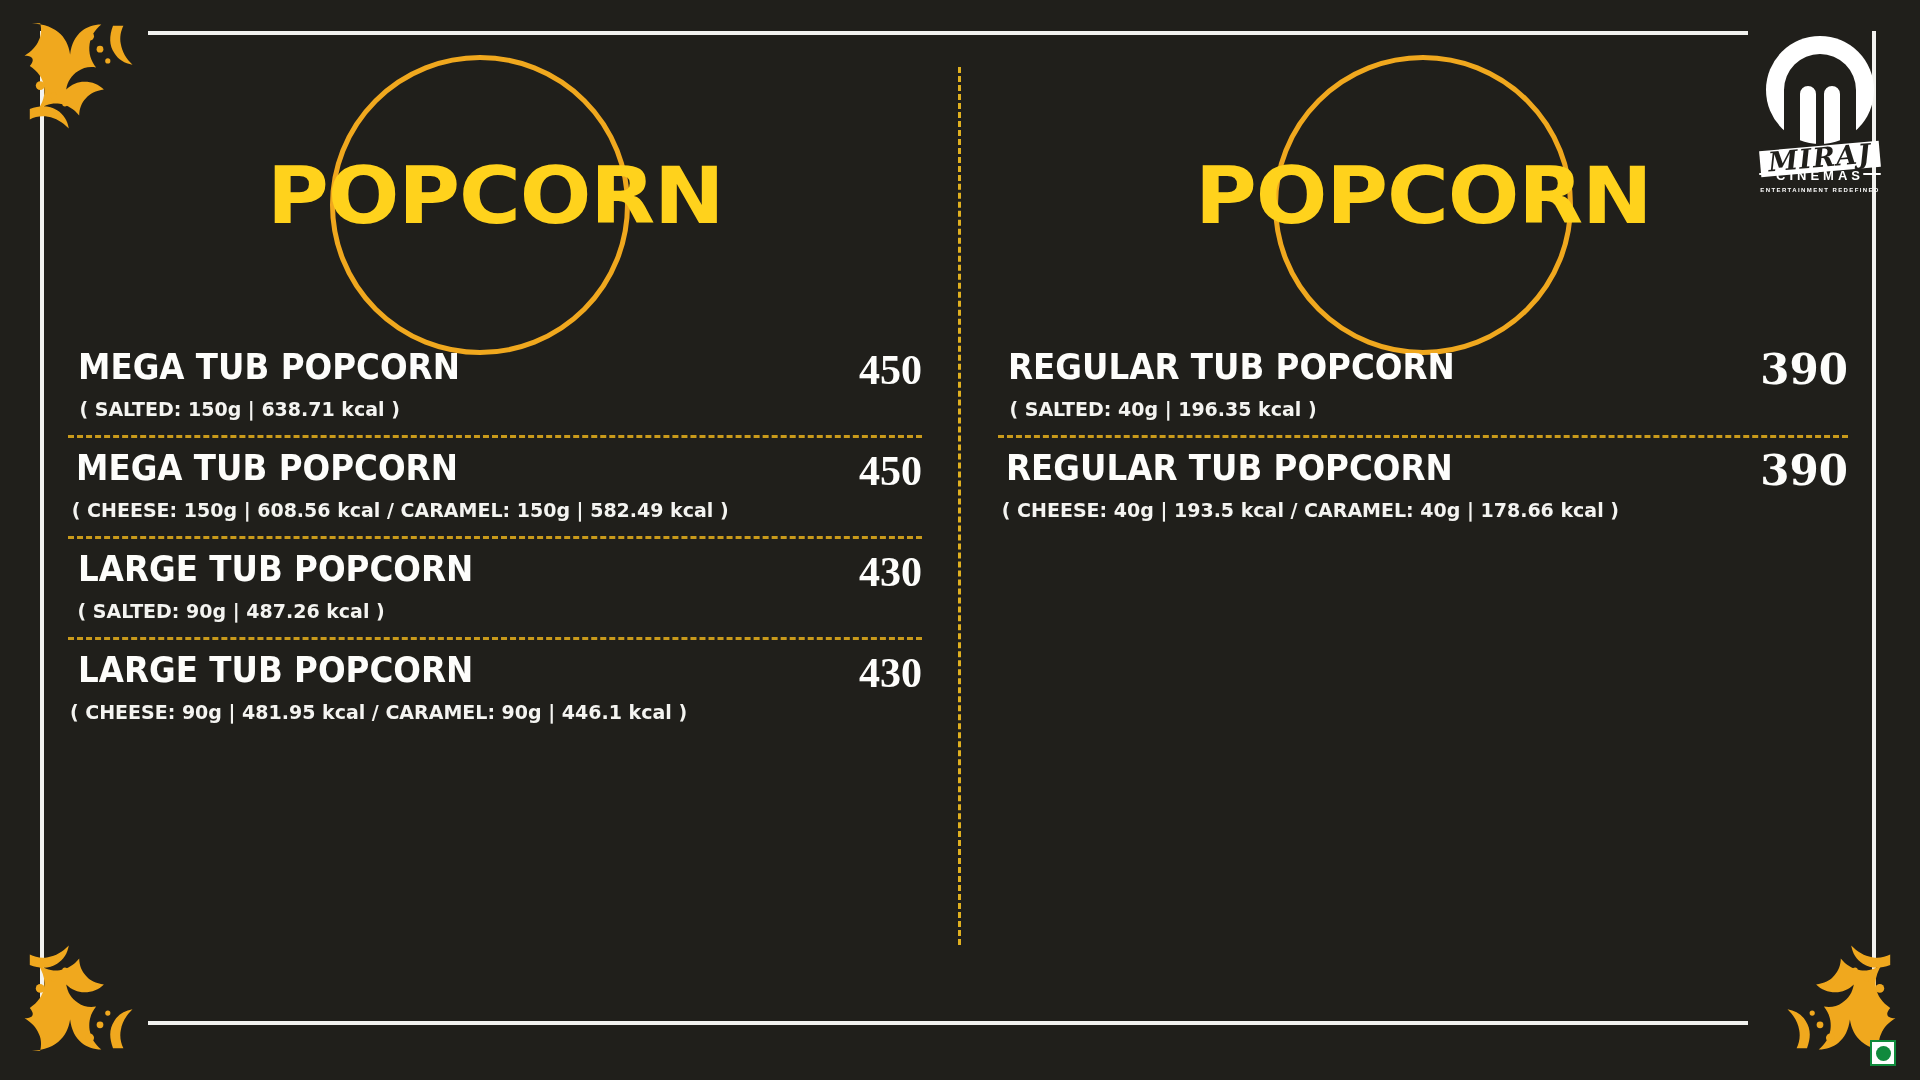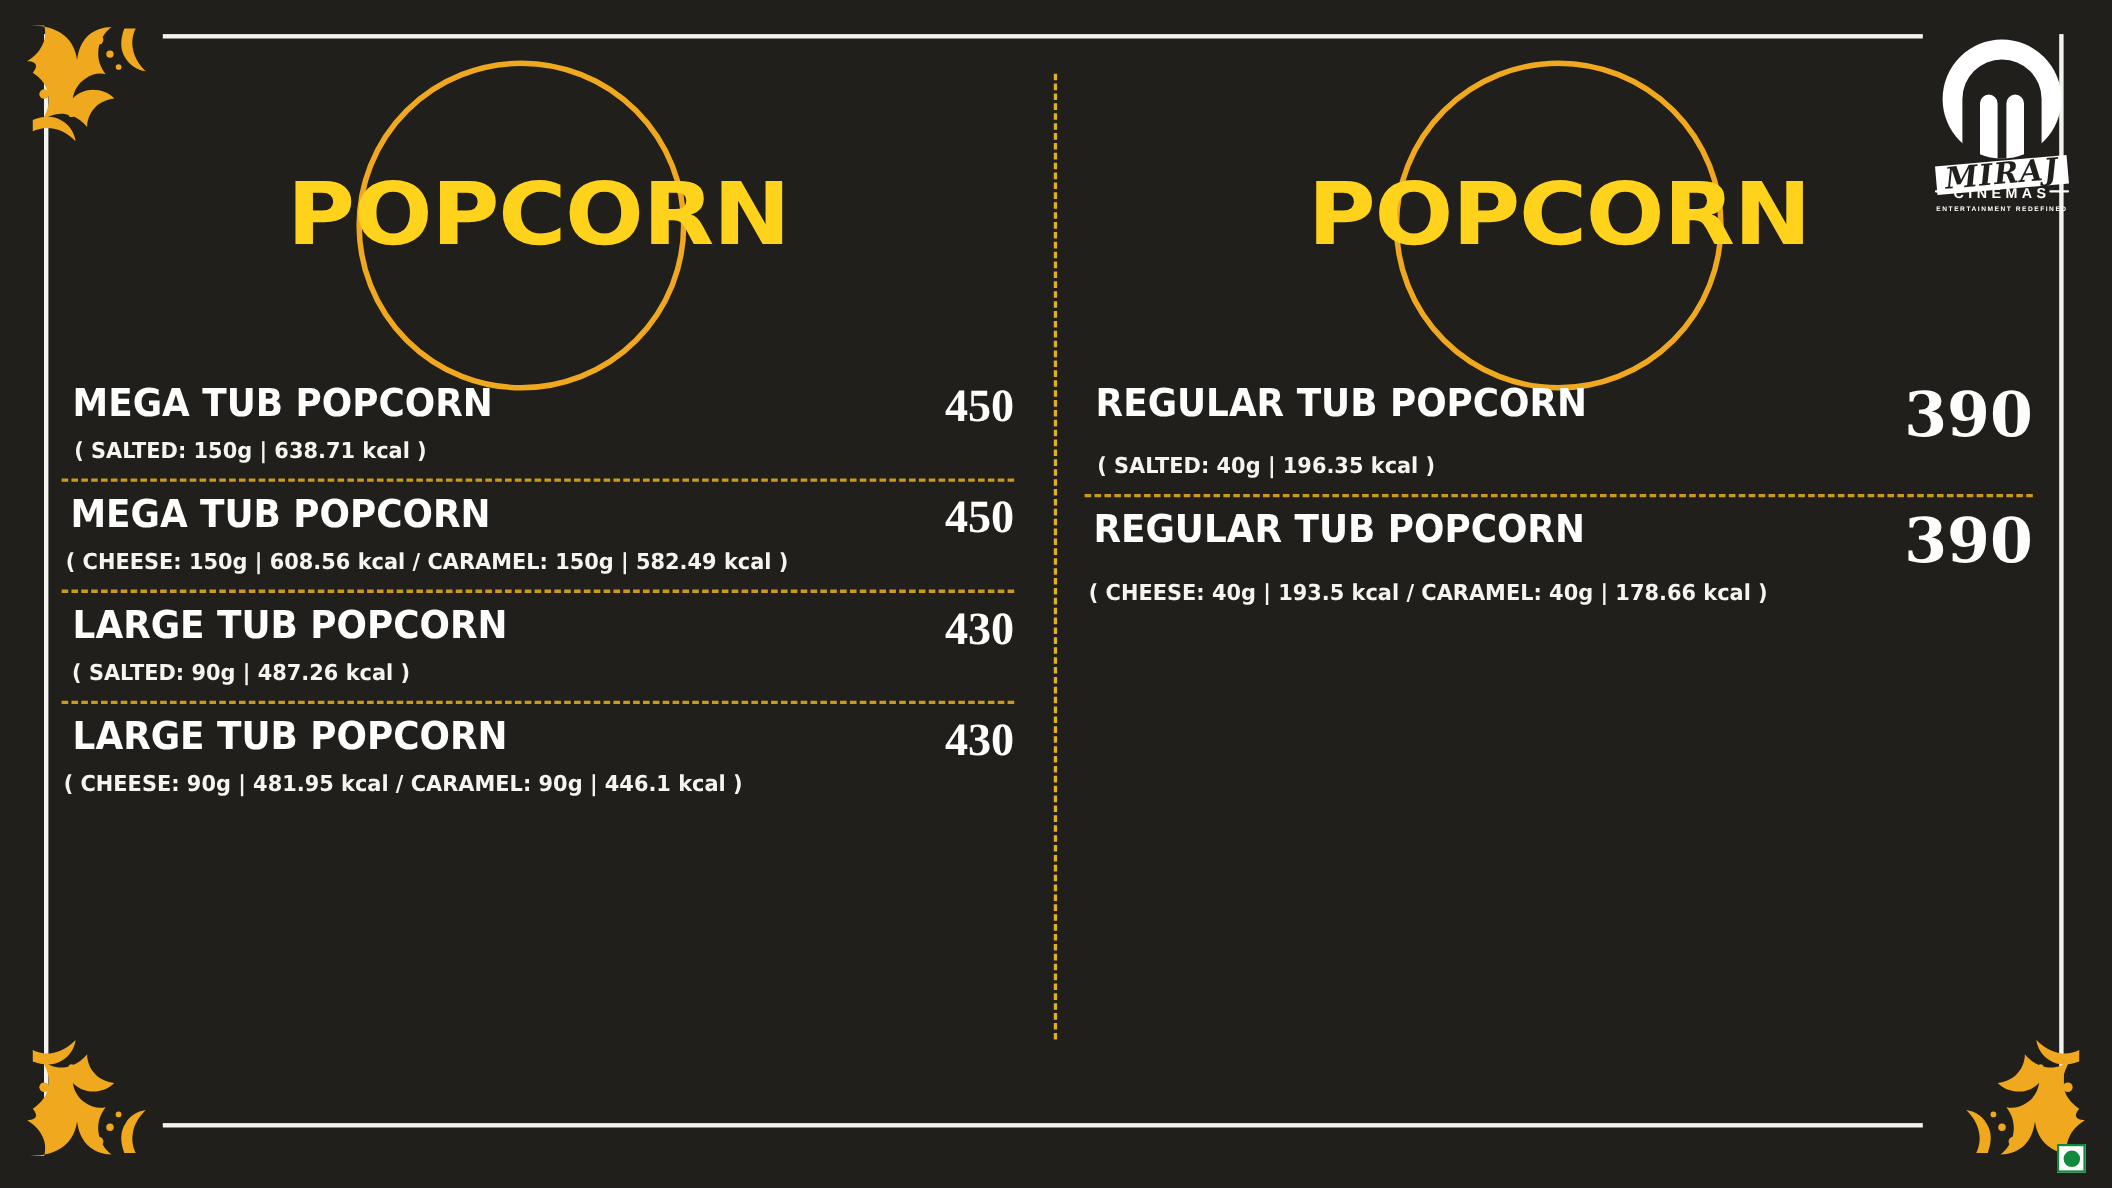--- a/index.html
+++ b/index.html
@@ -28,21 +28,21 @@
   .orn-bl{ left:22px; top:926px; transform:scaleY(-1); }
   .orn-br{ left:1768px; top:926px; transform:scale(-1,-1); }
   .ornament svg{ width:100%; height:100%; display:block; }
 
   
   .columns{
     position:absolute; left:44px; top:31px;
     width:1828px; height:994px;
     display:flex;
   }
-  .col{ position:relative; height:100%; }
+  .col{ position:relative; height:100%;margin-left:12px; }
   .col-left{ width:50%; padding:0 36px 0 12px; }
   .col-right{ width:50%; padding:0 24px 0 28px; }
 
   
   .v-divider{
     position:absolute; left:50%; top:36px; bottom:80px;
     width:0; border-left:3px dashed #e0b020;
   }
 
   
@@ -117,21 +117,21 @@
     margin:14px 0 12px 0;
     height:0;
   }
 
   
   .col-left .item-name{ font-size:35px; }
   .col-left .item-price{ font-size:42px;font-family:Liberation Serif, serif; }
   .col-left .item-desc{ font-size:20px; }
 
   .col-right .item-name{ font-size:35px; }
-  .col-right .item-price{ font-size:56px; }
+  .col-right .item-price{ font-size:42px; }
   .col-right .item-desc{ font-size:20px; }
 
   
   .menu-item.m0 .item-row{ padding-left:10px; }
   .menu-item.m1 .item-row{ padding-left:8px; }
   .menu-item.m2 .item-row{ padding-left:10px; }
   .menu-item.m3 .item-row{ padding-left:10px; }
   .menu-item.m0 .item-desc{ padding-left:12px; }
   .menu-item.m1 .item-desc{ padding-left:4px; }
   .menu-item.m2 .item-desc{ padding-left:10px; }

